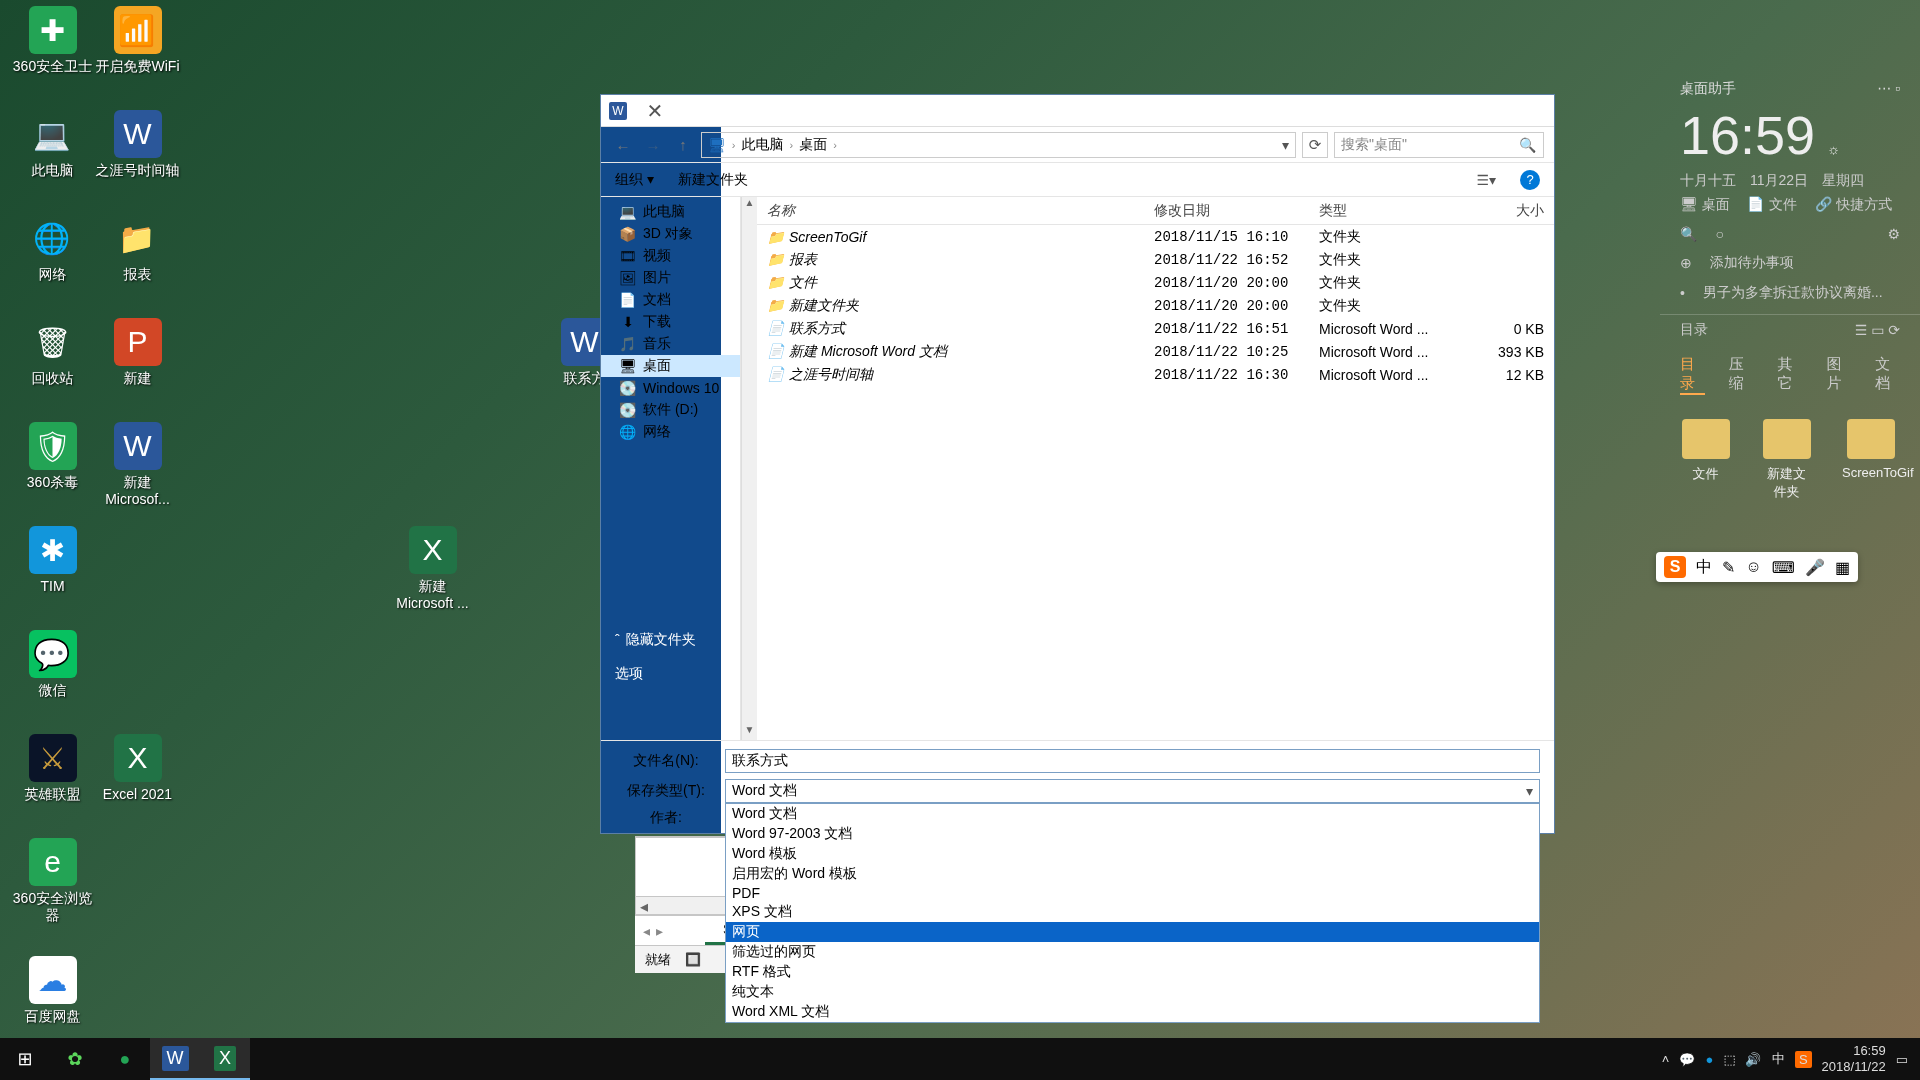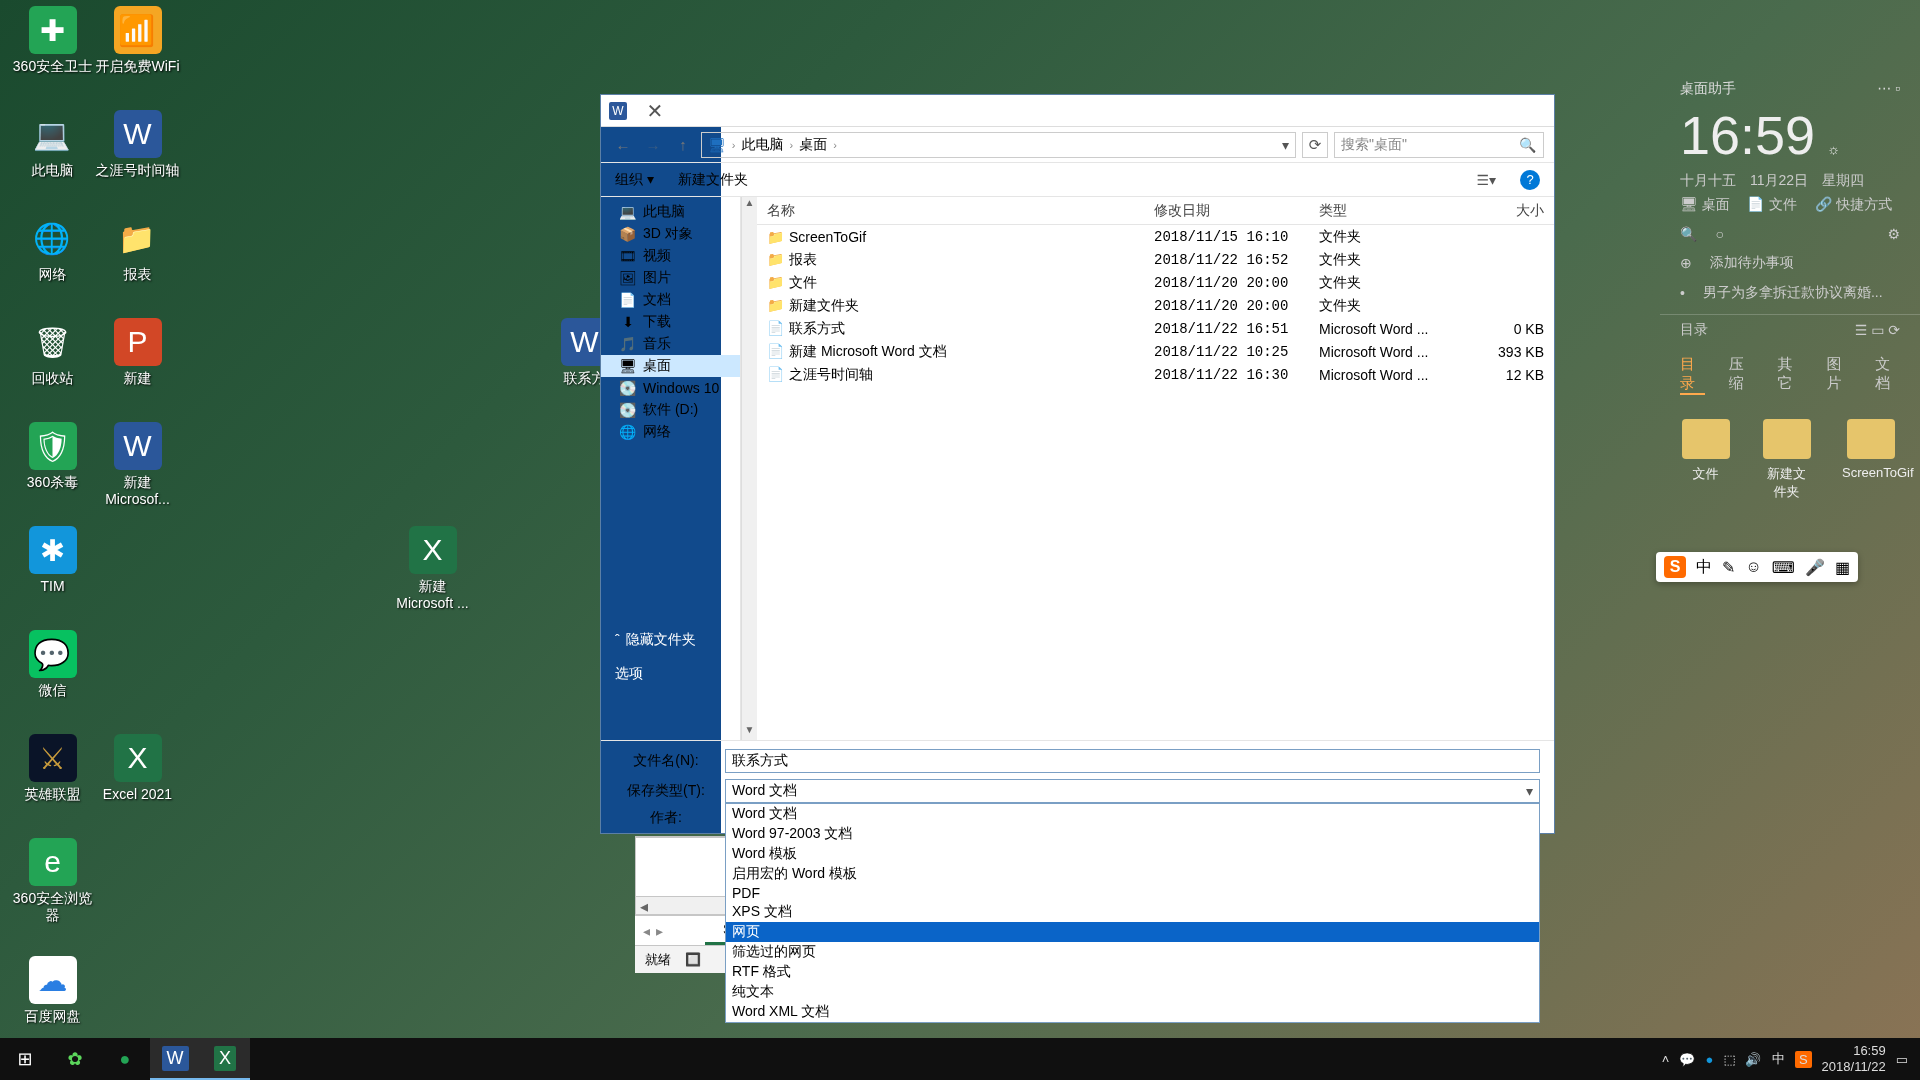--- a/index.html
+++ b/index.html
@@ -37,21 +37,21 @@
   .dlg-body { flex:1; display:flex; min-height:0;}
   .tree { width:140px; border-right:1px solid #e5e5e5; overflow-y:auto; padding:4px 0;font-size:14px;}
   .tnode { display:flex;align-items:center;gap:6px;padding:2px 8px 2px 18px;cursor:pointer;}
   .tnode.sel{background:#cce8ff;}
   .tnode .tico{width:18px;height:18px;display:flex;align-items:center;justify-content:center;font-size:14px;}
   .tscroll{width:16px;background:#f0f0f0;border-left:1px solid #ddd;display:flex;flex-direction:column;}
   .tscroll .arr{height:16px;text-align:center;font-size:10px;color:#666;}
   .filelist { flex:1; display:flex;flex-direction:column;font-size:14px;}
   .fhdr { display:flex; height:28px;border-bottom:1px solid #e5e5e5;align-items:center;color:#444;}
   .fhdr>div,.frow>div{padding:0 10px;}
-  .c-name{flex:1;}
+  .c-name{flex:1;font-style:italic;}
   .c-date{width:165px;font-family:Liberation Mono, monospace;}
   .c-type{width:155px;}
   .c-size{width:90px;text-align:right;padding-right:20px;}
   .frow{display:flex;height:23px;align-items:center;}
   .frow .fico{display:inline-block;width:18px;text-align:center;margin-right:4px;}
   .dlg-form { border-top:1px solid #e5e5e5; padding:8px 14px 0; font-size:14px;}
   .frow2{display:flex;align-items:center;margin-bottom:6px;}
   .flbl{width:110px;text-align:center;padding-right:8px;}
   .finput{flex:1;height:24px;border:1px solid #7a9fc4;padding:0 6px;font-size:14px;}
   .combo-wrap{flex:1;position:relative;}

